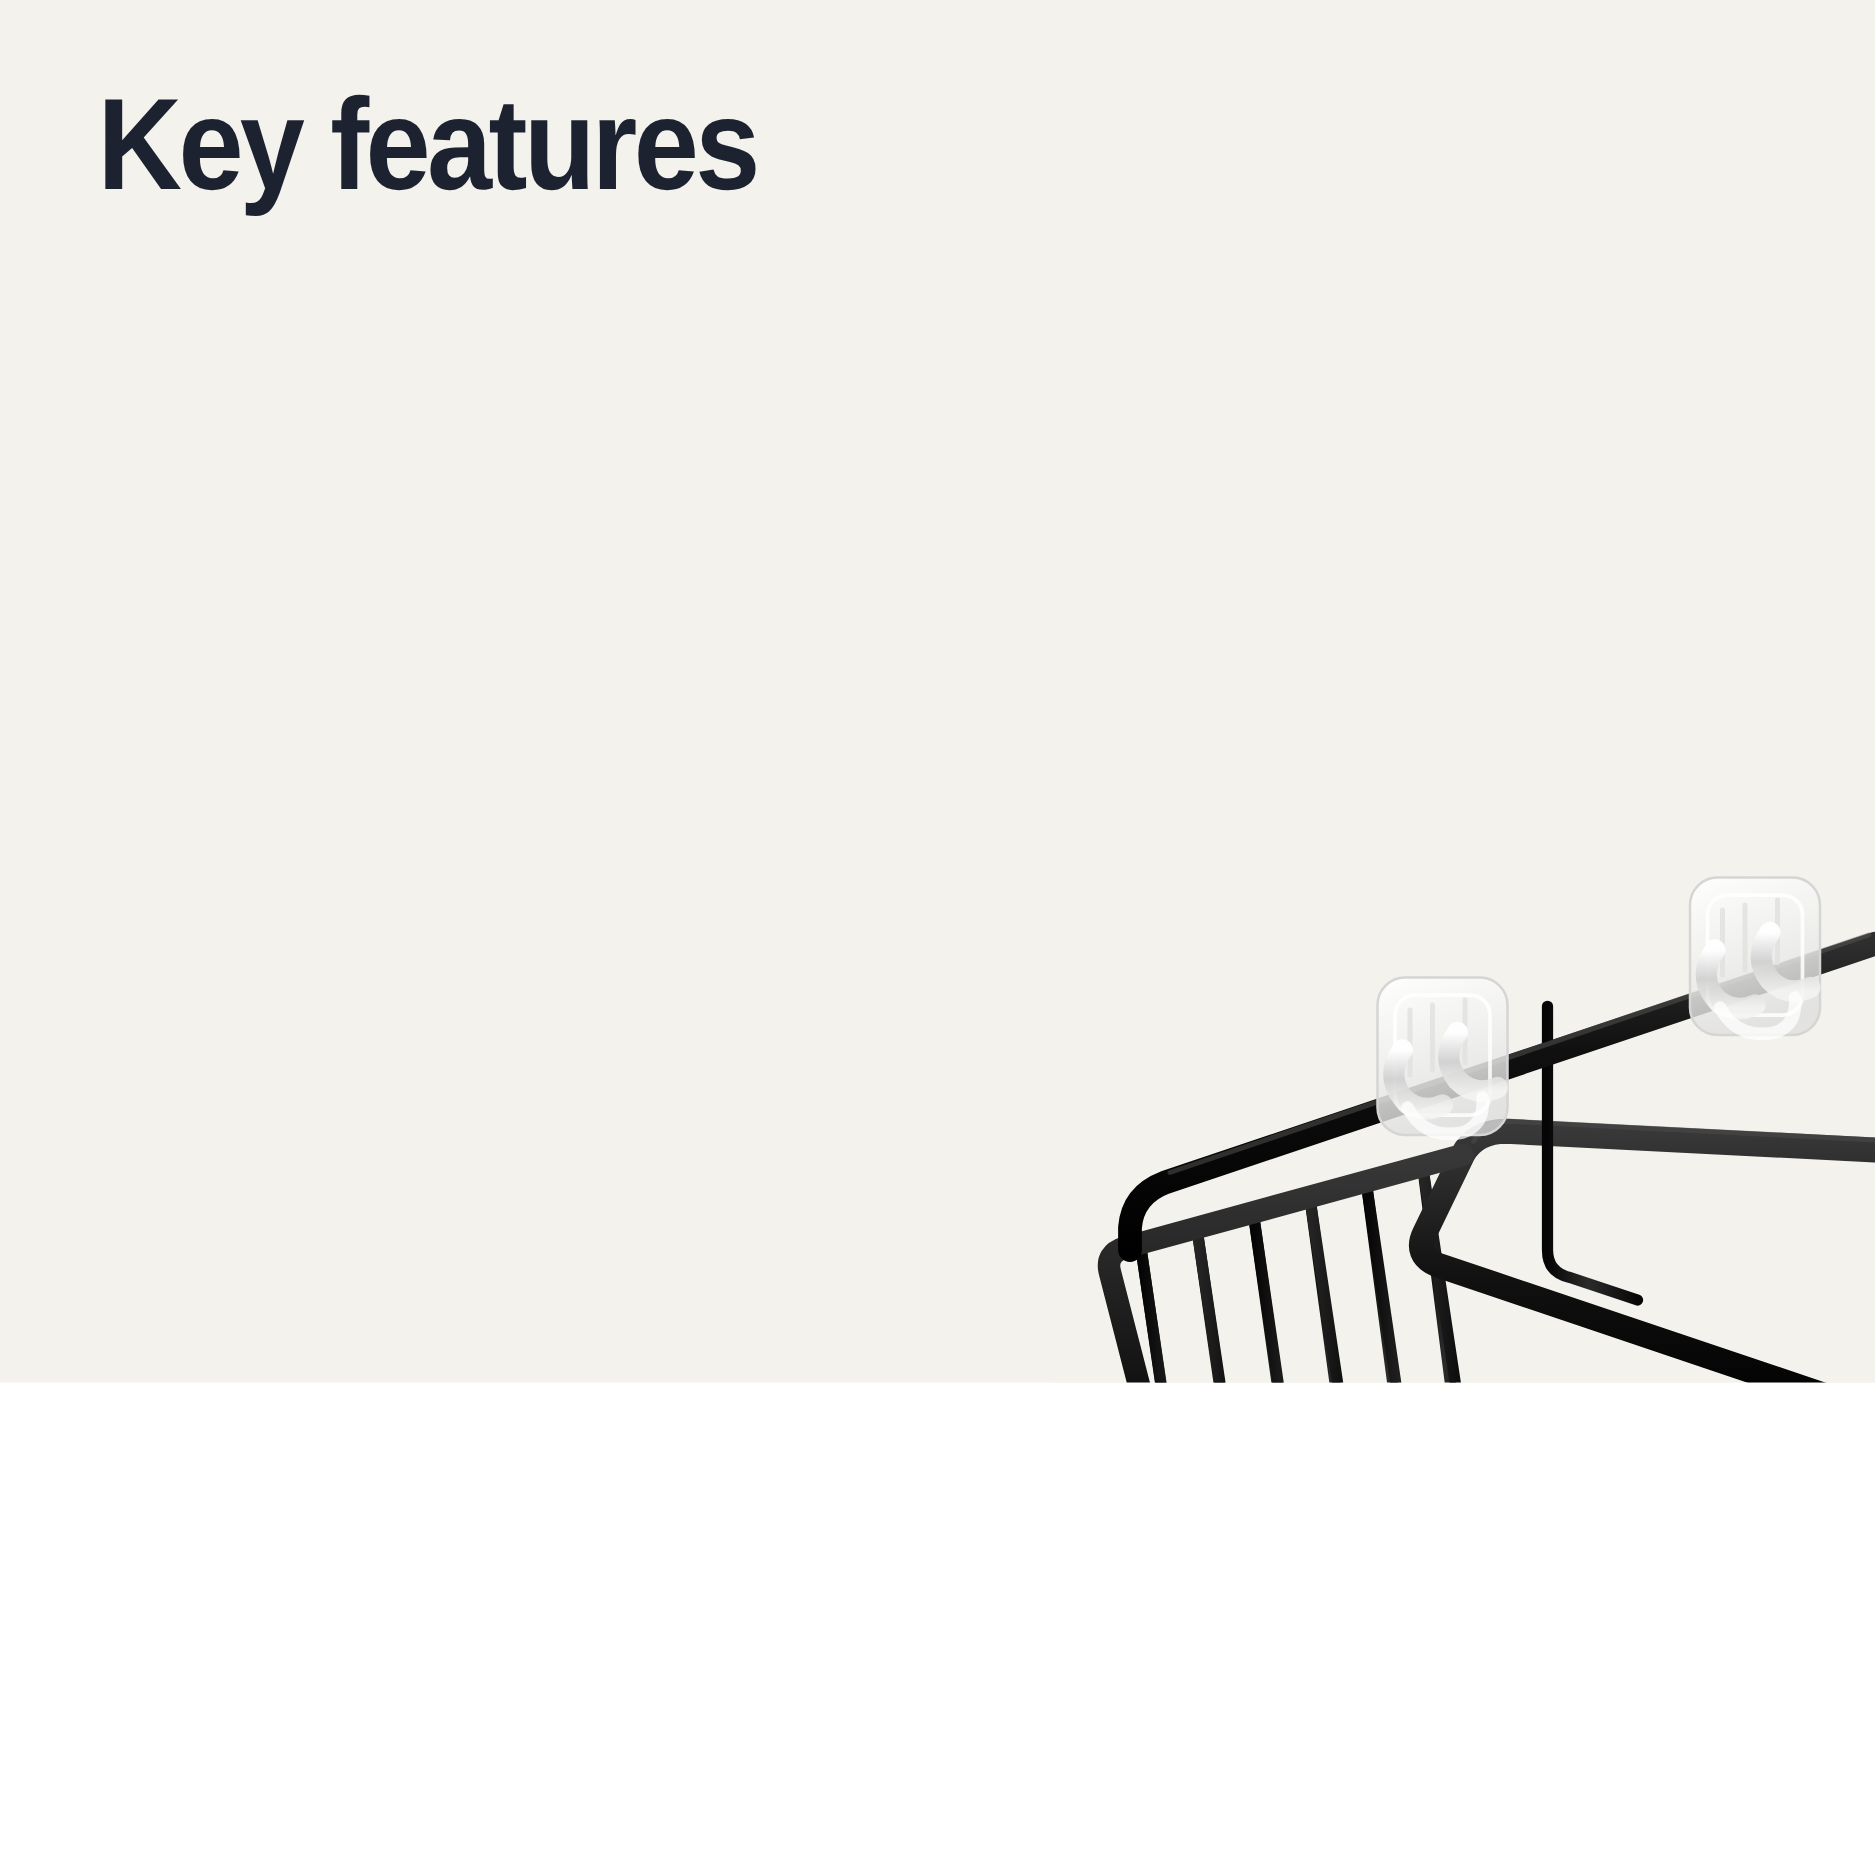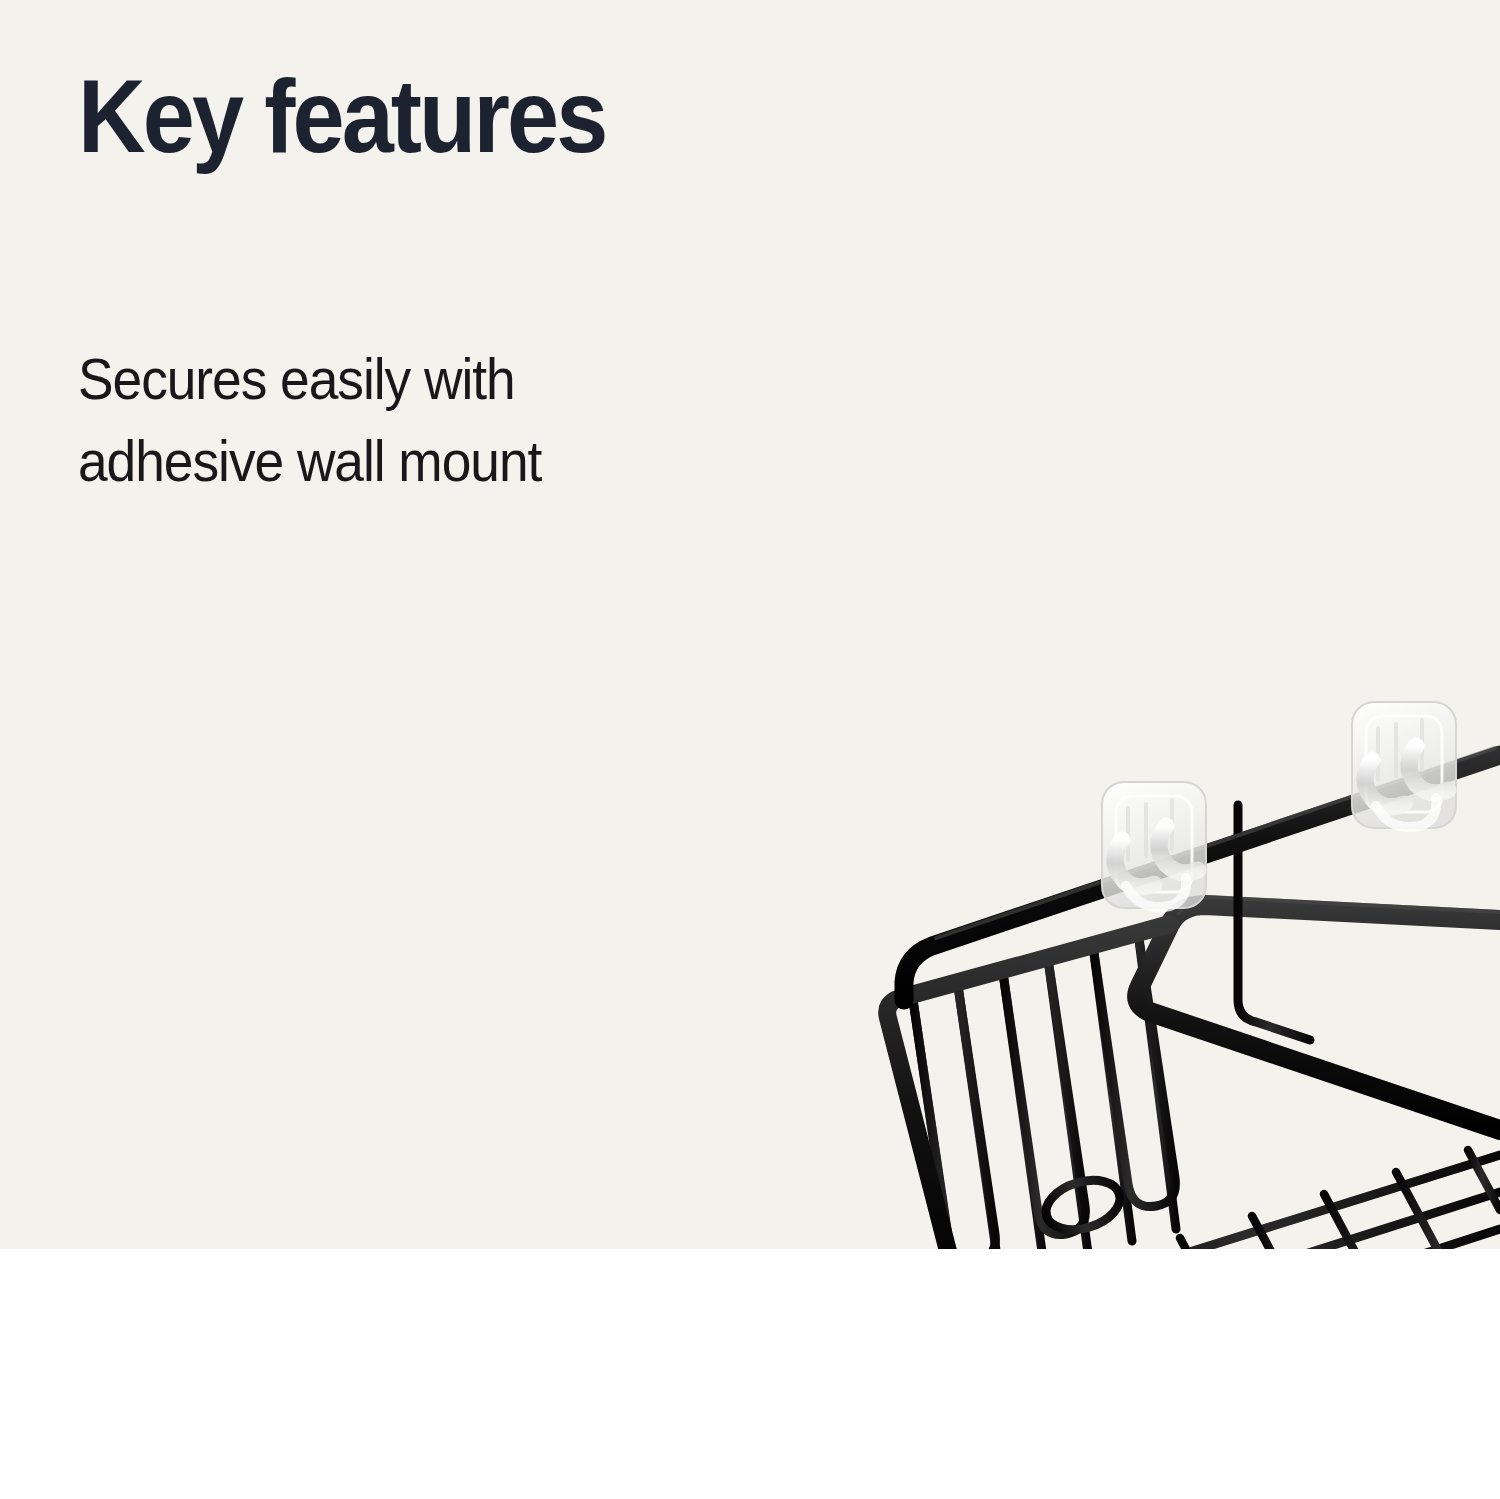--- a/index.html
+++ b/index.html
@@ -10,21 +10,21 @@
   body {
     width: 1500px;
     height: 1499px;
     overflow: hidden;
     font-family: "Liberation Sans", sans-serif;
   }
 
   #page {
     position: relative;
     width: 1500px;
-    height: 1249px;
+    height: 1106px;
     background: #f4f2ed;
     overflow: hidden;
   }
 
   
   #text-panel {
     position: absolute;
     left: 0;
     top: 0;
     width: 900px;
@@ -98,24 +98,20 @@
 <div id="page" style="background: rgb(244, 242, 237);">
 
   <div id="text-panel">
 
     <h1 id="page-title" style="color: rgb(28, 34, 48);">Key features</h1>
 
     <ul id="features-list">
 
 
 
-      <li class="feature-item">
-        <span class="feature-line">Secures easily with</span>
-        <span class="feature-line">adhesive wall mount</span>
-      </li>
 
     </ul>
   </div>
 
   <div id="product-image">
     <svg id="product-svg" width="660" height="799" viewBox="0 0 660 799" xmlns="http://www.w3.org/2000/svg">
       <defs>
         <linearGradient id="railGrad" x1="0" y1="0" x2="0" y2="1">
           <stop offset="0" stop-color="#2e2e2e"></stop>
           <stop offset="0.35" stop-color="#101010"></stop>

